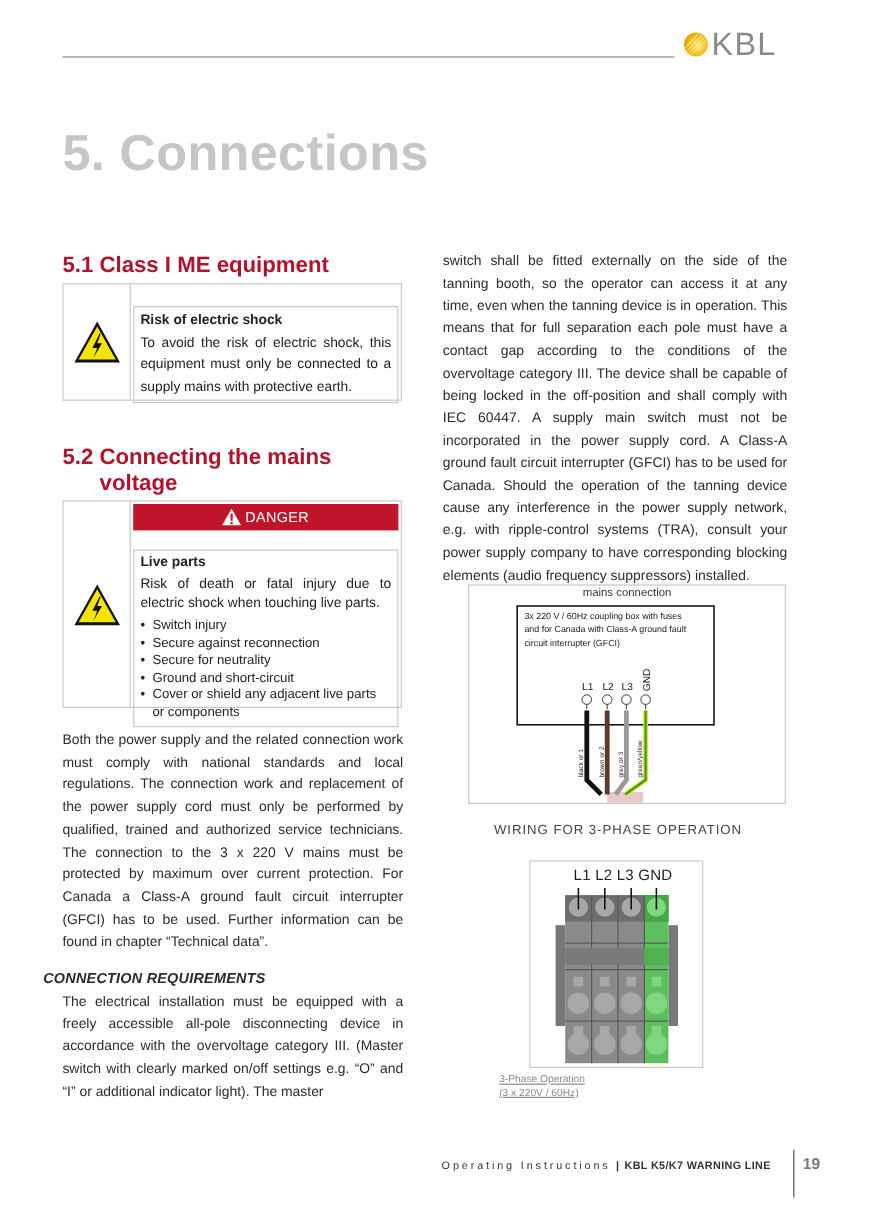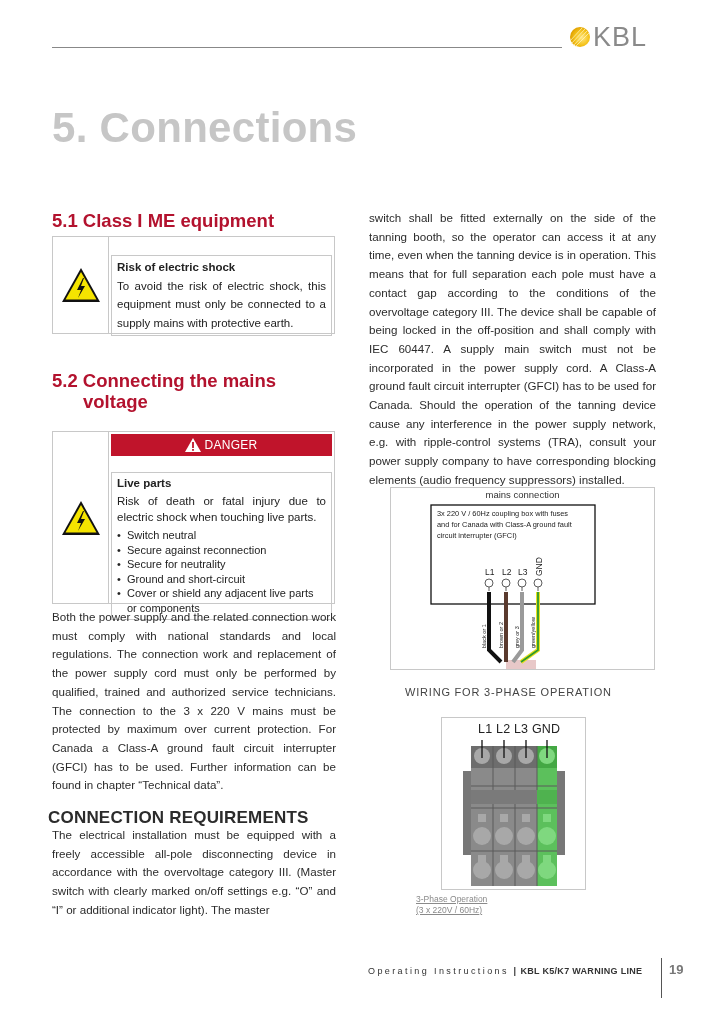--- a/index.html
+++ b/index.html
@@ -21,39 +21,39 @@
   .notice { position:absolute; border:1px solid #c8c8c8; display:flex; background:#fff; }
   .notice .icon-cell { width:56px; border-right:1px solid #c8c8c8; display:flex; align-items:center; justify-content:center; }
   .notice .body-cell { flex:1; padding:2px 2px 2px 2px; }
   .notice .banner { height:22px; display:flex; align-items:center; justify-content:center; font-size:12px; letter-spacing:0.3px; }
   .notice .content { border:1px solid #c8c8c8; margin-top:16px; padding:2px 5px 3px 5px; font-size:11.5px; line-height:18.5px; color:#222; }
   .notice .content .strong { font-weight:bold; }
   .justify { text-align:justify; }
 
   .warning { left:52px; top:236px; width:283px; height:98px; }
   .warning .banner { background:#e8832c; color:#222; }
-  .danger { left:52px; top:431px; width:283px; height:173px; }
+  .danger { left:52px; top:417px; width:283px; height:173px; }
   .danger .banner { background:#c0142b; color:#ffffff; }
   .danger .content { line-height:16px; padding-top:2px; }
   .danger .lead { margin-bottom:3px; margin-top:2px; }
   .danger ul { list-style:none; font-size:11px; line-height:14.6px; }
   .danger li { position:relative; padding-left:10px; }
   .danger li::before { content:"•"; position:absolute; left:0; top:0; }
 
   .body-text { position:absolute; font-size:11.6px; line-height:18.7px; color:#2b2b2b; text-align:justify; }
   .p1 { left:52px; top:608px; width:284px; }
-  .sub-h { position:absolute; left:48px; top:808px; font-size:17px; font-weight:bold; color:#2b2b2b; letter-spacing:0.2px; }
+  .sub-h { position:absolute; left:36px; top:808px; font-size:12px; font-weight:bold; color:#2b2b2b; letter-spacing:0.2px;font-style:italic; }
   .p2 { left:52px; top:826px; width:284px; }
   .p3 { left:369px; top:209px; width:287px; }
 
   .diagram-frame { position:absolute; left:390px; top:487px; width:265px; height:183px; border:1px solid #c8c8c8; }
   .diagram-title { position:absolute; left:0; width:100%; top:1px; text-align:center; font-size:9.5px; color:#333; }
   .diagram-svg { position:absolute; left:0; top:0; }
 
-  .wiring-caption { position:absolute; left:405px; top:686px; width:220px; text-align:left; font-size:11px; letter-spacing:0.8px; color:#444; }
+  .wiring-caption { position:absolute; left:405px; top:686px; width:220px; text-align:center; font-size:11px; letter-spacing:0.8px; color:#444; }
   .terminal-frame { position:absolute; left:441px; top:717px; width:145px; height:173px; border:1px solid #c8c8c8; }
   .terminal-labels { position:absolute; left:478px; top:722px; font-size:12.5px; color:#222; letter-spacing:0.2px; }
   .photo-caption { position:absolute; left:416px; top:894px; font-size:8.5px; color:#8a8a8a; text-decoration:underline; line-height:11px; }
 
   .footer { position:absolute; left:368px; top:966px; font-size:9px; color:#333; }
   .footer .doc { letter-spacing:2.4px; }
   .footer .sep { font-weight:bold; margin:0 2px; }
   .footer .product { font-weight:bold; letter-spacing:0.3px; }
   .footer-rule { position:absolute; left:661px; top:958px; width:1px; height:40px; background:#555; }
   .page-num { position:absolute; left:669px; top:962px; font-size:13px; font-weight:bold; color:#777; }
@@ -121,21 +121,21 @@
         <polygon points="8,0 16,14 0,14" fill="#ffffff"></polygon>
         <rect x="7.1" y="4" width="1.8" height="6" fill="#c0142b"></rect>
         <rect x="7.1" y="11" width="1.8" height="1.8" fill="#c0142b"></rect>
       </svg>
       <span>DANGER</span>
     </div>
     <div class="content">
       <div class="strong">Live parts</div>
       <div class="lead justify">Risk of death or fatal injury due to electric shock when touching live parts.</div>
       <ul>
-        <li>Switch neutral</li>
+        <li>Switch injury</li>
         <li>Secure against reconnection</li>
         <li>Secure for neutrality</li>
         <li>Ground and short-circuit</li>
         <li>Cover or shield any adjacent live parts or components</li>
       </ul>
     </div>
   </div>
 </div>
 
 <p class="body-text p1">Both the power supply and the related connection work must comply with national standards and local regulations. The connection work and replacement of the power supply cord must only be performed by qualified, trained and authorized service technicians. The connection to the 3 x 220 V mains must be protected by maximum over current protection. For Canada a Class-A ground fault circuit interrupter (GFCI) has to be used. Further information can be found in chapter “Technical data”.</p>

